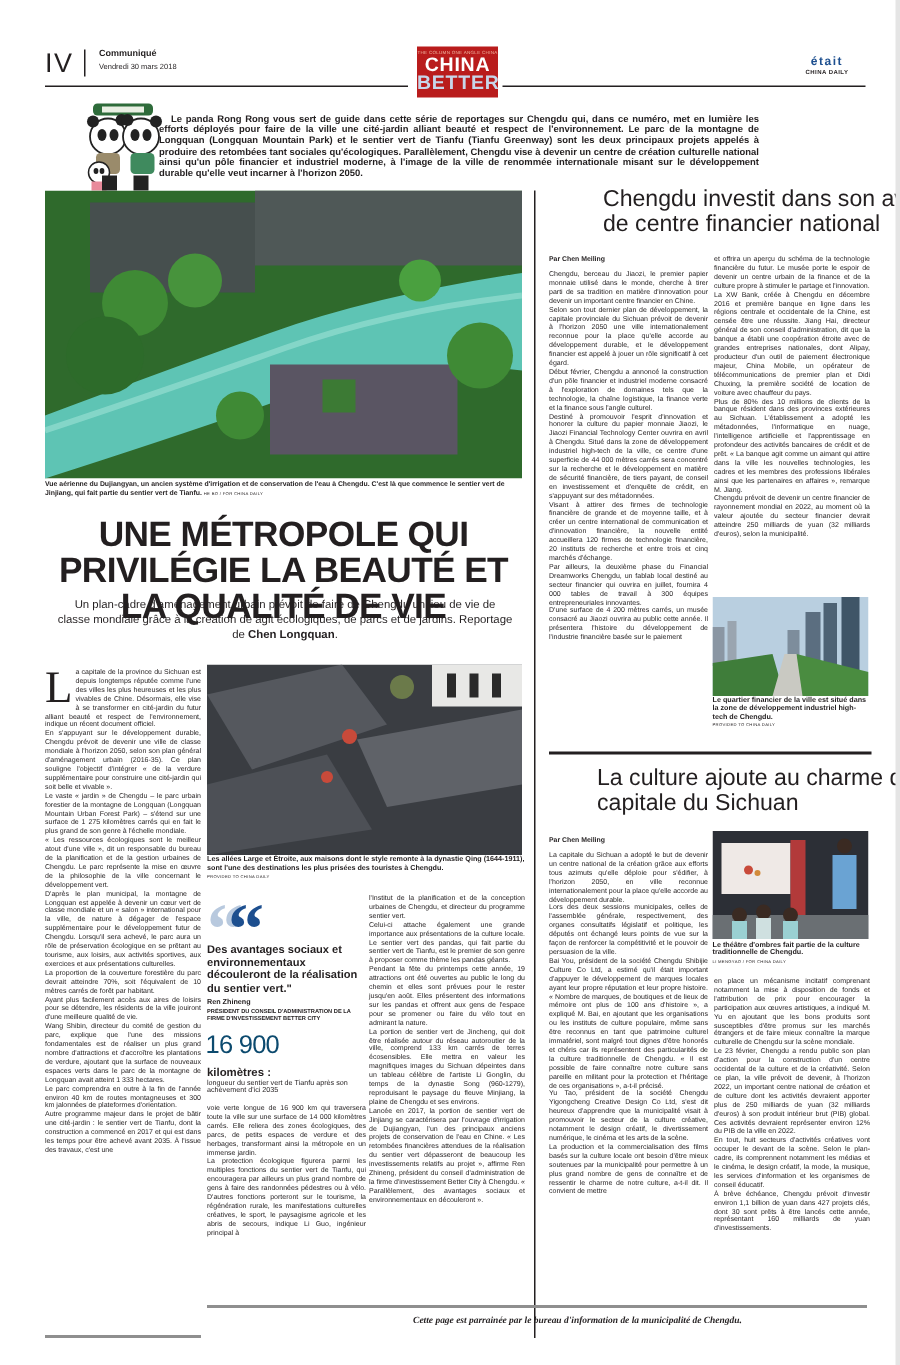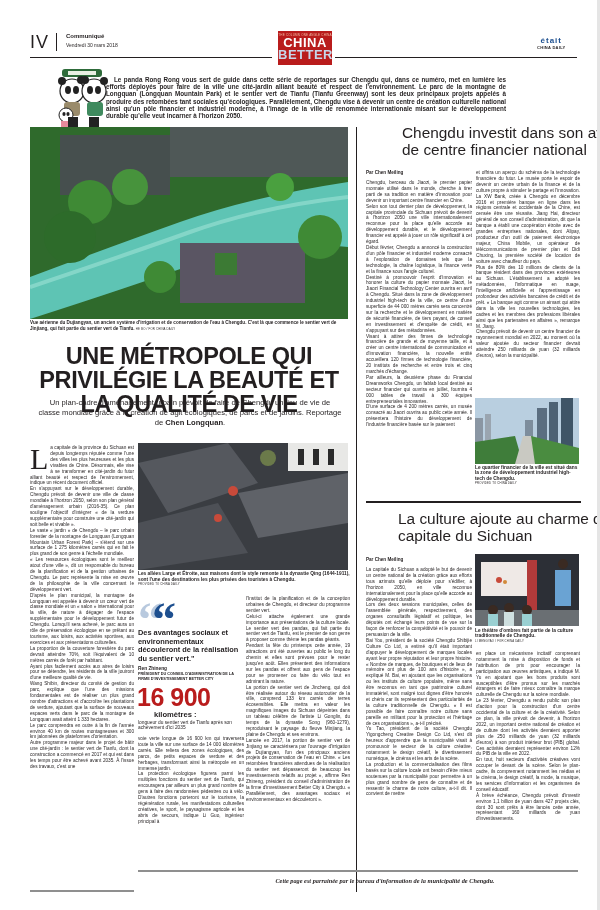--- a/index.html
+++ b/index.html
@@ -48,22 +48,22 @@
   .alley-photo { left: 138px; top: 443px; width: 210px; height: 127px; overflow: hidden; }
   .alley-caption { left: 138px; top: 571px; width: 212px; font-size: 4.8px; line-height: 5.6px; font-weight: bold; }
   .alley-caption .credit { font-size: 2.8px; font-weight: normal; letter-spacing: 0.2px; }
 
   .quote-mark { left: 138px; top: 600px; font-size: 48px; line-height: 40px; font-family: "Liberation Serif", serif; font-weight: bold; }
   .quote-mark .q1 { color: #b8c9de; }
   .quote-mark .q2 { color: #1d4f8f; }
   .quote-text { left: 138px; top: 629px; width: 106px; font-size: 7.4px; line-height: 8.7px; font-weight: bold; color: #231f20; }
   .quote-name { left: 138px; top: 666px; font-size: 4.8px; font-weight: bold; }
   .quote-role { left: 138px; top: 672px; width: 106px; font-size: 3.8px; line-height: 4.7px; font-weight: bold; }
-  .big-number { left: 137px; top: 684px; font-size: 25px; line-height: 26px; font-weight: bold; color: #b91c1c; letter-spacing: -0.5px; }
-  .km-label { left: 138px; top: 710px; font-size: 7.6px; font-weight: bold; margin-left: 16px; }
+  .big-number { left: 137px; top: 684px; font-size: 17px; line-height: 26px; font-weight: normal; color: #0c4a6e; letter-spacing: -0.5px; }
+  .km-label { left: 138px; top: 710px; font-size: 7.6px; font-weight: bold; }
   .km-desc { left: 138px; top: 720px; width: 106px; font-size: 4.8px; line-height: 5.4px; }
   .col-b { left: 138px; top: 736px; width: 106px; }
   .col-c { left: 246px; top: 596px; width: 104px; }
   .footer-rule { left: 138px; top: 870px; width: 440px; height: 2px; background: #8f8f8f; }
   .footer-note { left: 200px; top: 877px; width: 370px; text-align: center; font-family: "Liberation Serif", serif; font-style: italic; font-weight: bold; font-size: 6.3px; }
 
   
   .r-title { left: 366px; top: 124px; width: 230px; font-size: 15.4px; line-height: 17px; color: #231f20; margin-left: 36px; }
   .r-byline { left: 366px; top: 170px; font-size: 4.6px; font-weight: bold; }
   .r-col1 { left: 366px; top: 180px; width: 106px; }

